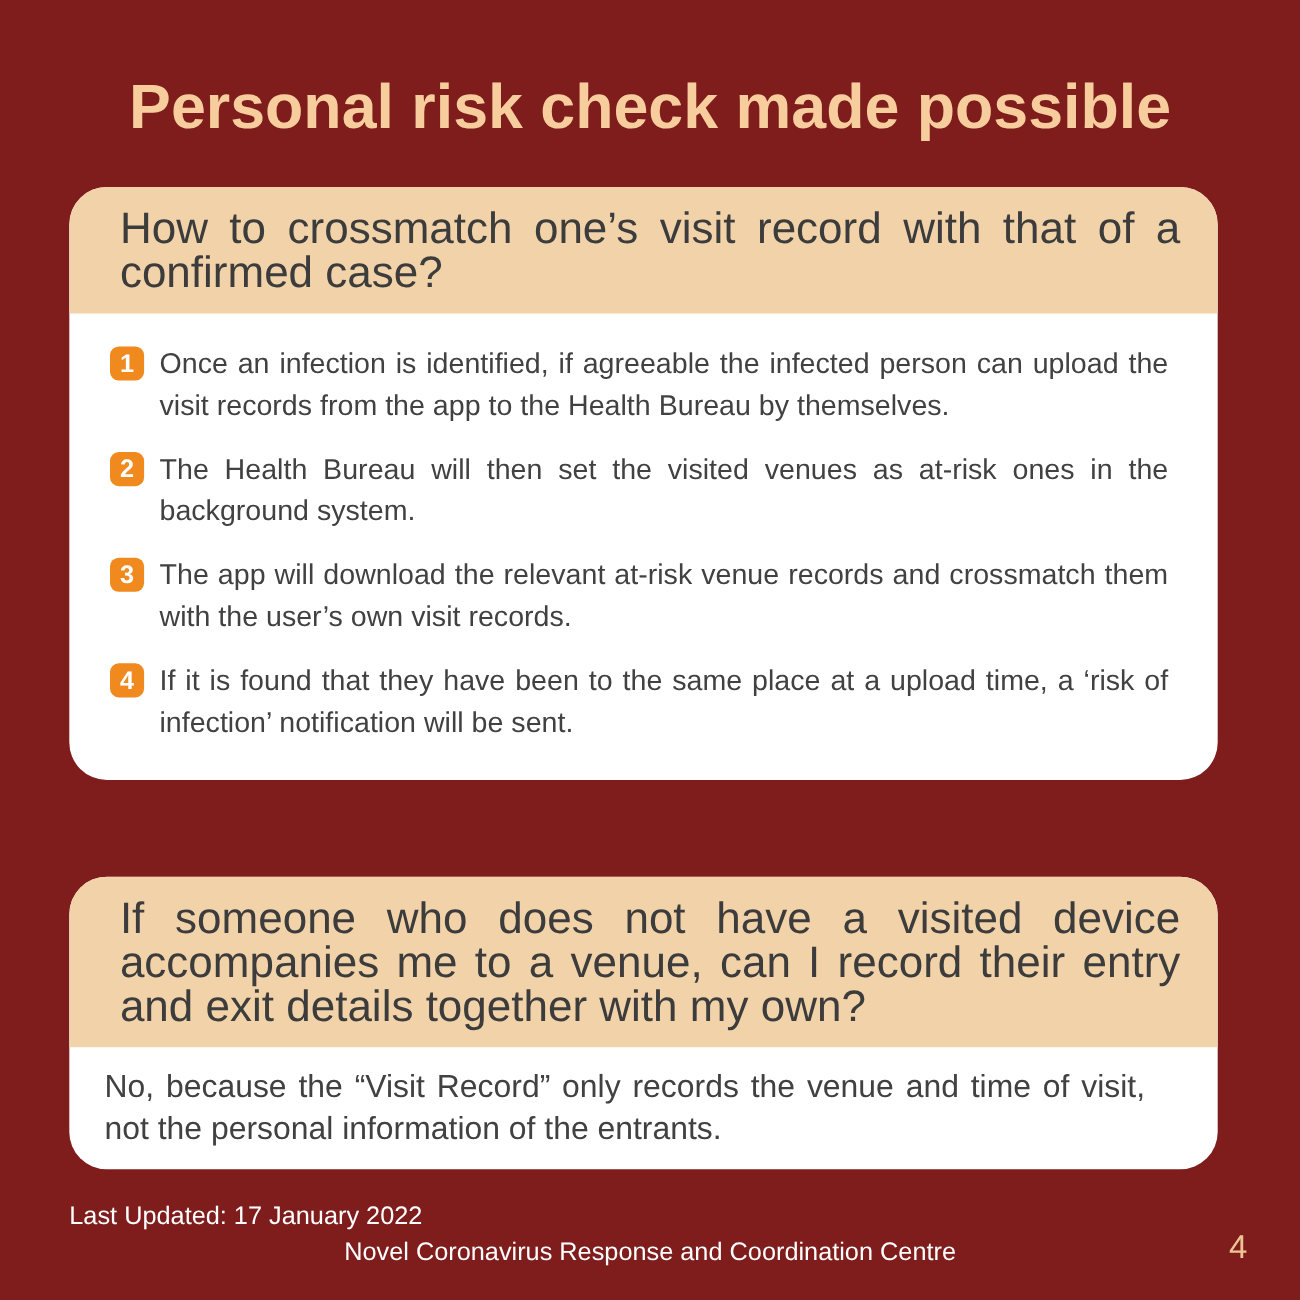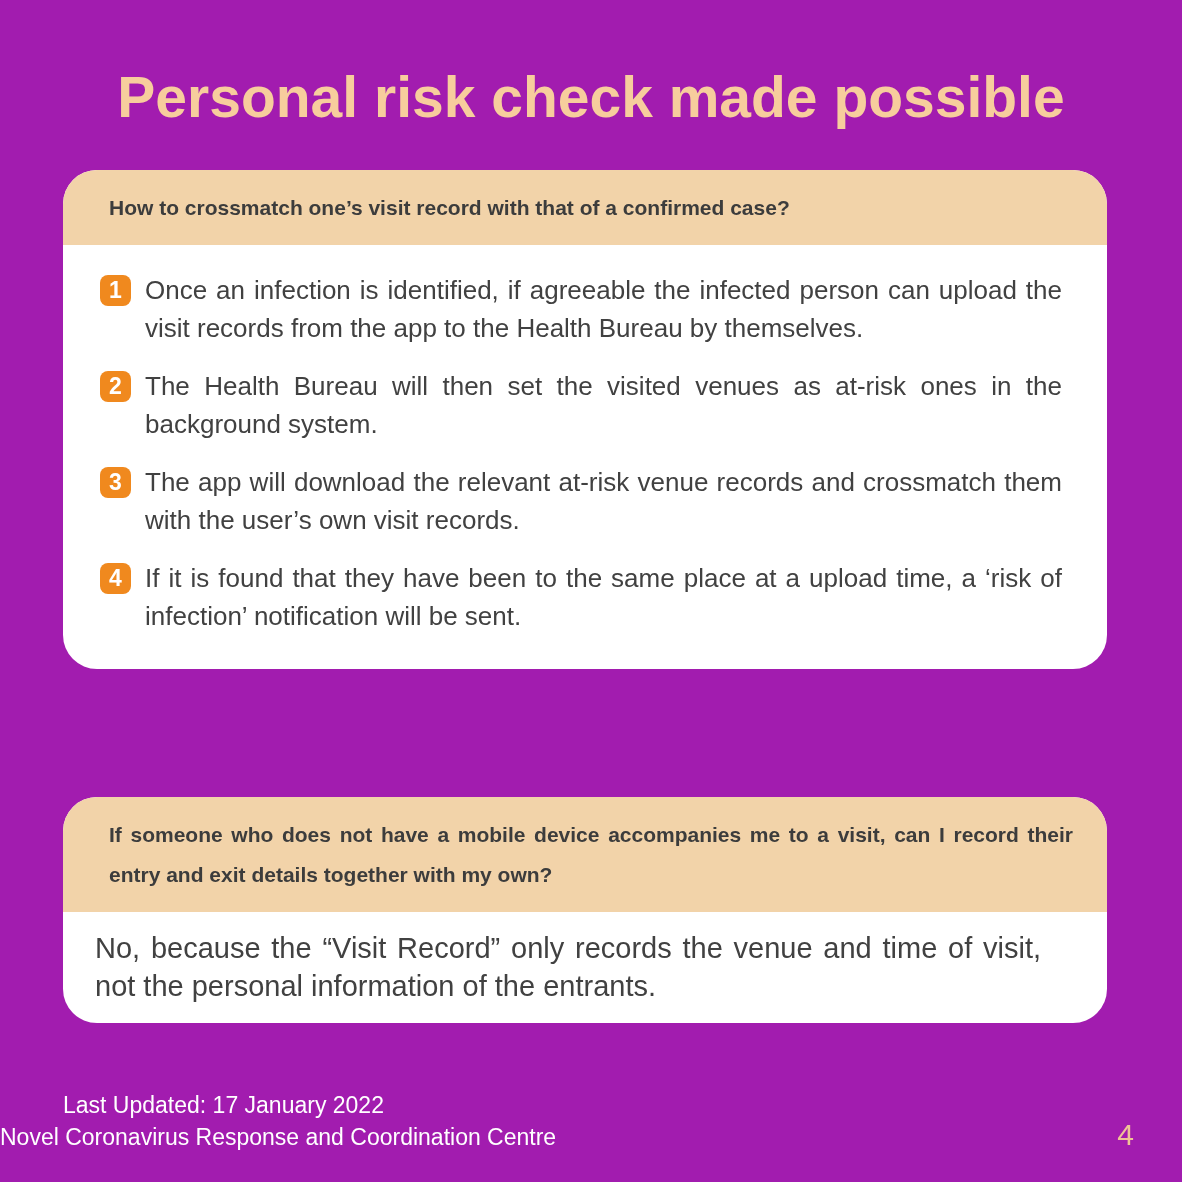--- a/index.html
+++ b/index.html
@@ -7,21 +7,21 @@
     width: 1182px;
     height: 1182px;
     background: #0C645E;
     font-family: "Liberation Sans", sans-serif;
     overflow: hidden;
   }
   .canvas {
     position: relative;
     width: 1182px;
     height: 1182px;
-    background: #a21caf;
+    background: #7f1d1d;
   }
   .page-title {
     margin: 0;
     padding-top: 66px;
     text-align: center;
     font-size: 57px;
     font-weight: bold;
     letter-spacing: 0px;
     color: #F7CD9D;
     line-height: 62px;
@@ -32,22 +32,22 @@
     width: 1044px;
     border-radius: 34px;
     overflow: hidden;
     background: #FFFFFF;
   }
   .card-1 { top: 170px; }
   .card-2 { top: 797px; }
   .card-header {
     background: #F2D3A9;
     color: #3C3C3C;
-    font-weight: bold;
-    font-size: 21px;
+    font-weight: normal;
+    font-size: 40px;
     line-height: 40px;
     text-align: justify;
     padding: 18px 34px 17px 46px;
   }
   .card-body-1 { padding: 26px 45px 34px 37px; }
   .card-body-2 {
     padding: 17px 66px 18px 32px;
     font-size: 29px;
     line-height: 38px;
     color: #414141;
@@ -84,20 +84,21 @@
     left: 63px;
     top: 1092px;
     font-size: 23px;
     color: #FFFFFF;
   }
   .footer-org {
     position: absolute;
     left: 0;
     top: 1124px;
     width: 1182px;
+    text-align: center;
     font-size: 23px;
     color: #FFFFFF;
   }
   .footer-page {
     position: absolute;
     right: 48px;
     top: 1118px;
     font-size: 30px;
     color: #EFC495;
   }
@@ -130,21 +131,21 @@
 
       <div class="step">
         <div class="step-badge">4</div>
         <div class="step-text">If it is found that they have been to the same place at a upload time, a ‘risk of infection’ notification will be sent.</div>
       </div>
 
     </div>
   </div>
 
   <div class="card card-2">
-    <div class="card-header">If someone who does not have a mobile device accompanies me to a visit, can I record their entry and exit details together with my own?</div>
+    <div class="card-header">If someone who does not have a visited device accompanies me to a venue, can I record their entry and exit details together with my own?</div>
     <div class="card-body-2">No, because the “Visit Record” only records the venue and time of visit, not the personal information of the entrants.</div>
   </div>
 
   <div class="footer-updated">Last Updated: 17 January 2022</div>
 
   <div class="footer-org">Novel Coronavirus Response and Coordination Centre</div>
 
   <div class="footer-page">4</div>
 
 </div>

